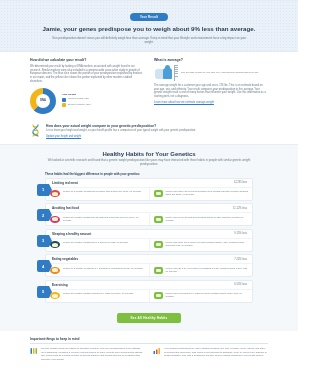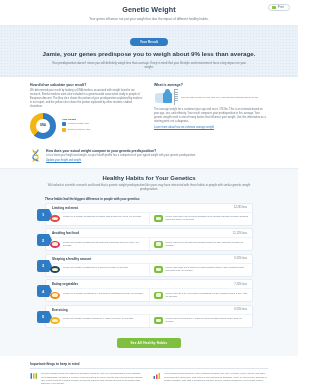--- a/index.html
+++ b/index.html
@@ -179,28 +179,20 @@
   .imp-cols { display:flex; gap:8px; }
   .imp-col { flex:1; display:flex; gap:3px; }
   .imp-ico { width:8px; height:8px; flex:0 0 auto; }
   .imp-p { font-size:2.4px; color:#697885; line-height:1.45; }
 </style>
 </head>
 <body>
 
 <div class="page">
 
-  <div class="hero-top">
-    <div class="print-btn">
-      <span class="pico"></span>
-      <span class="pbtxt">Print</span>
-    </div>
-    <div class="h1">Genetic Weight</div>
-    <div class="h1-sub">Your genes influence not just your weight but also the impact of different healthy habits.</div>
-  </div>
 
   <div class="band">
     <div class="chip">Your Result</div>
     <div class="band-h">Jamie, your genes predispose you to weigh about 9% less than average.</div>
     <div class="band-p">Your predisposition doesn't mean you will definitely weigh less than average. Keep in mind that your lifestyle and environment have a big impact on your weight.</div>
   </div>
 
   <div class="cols">
 
     <div class="col">

